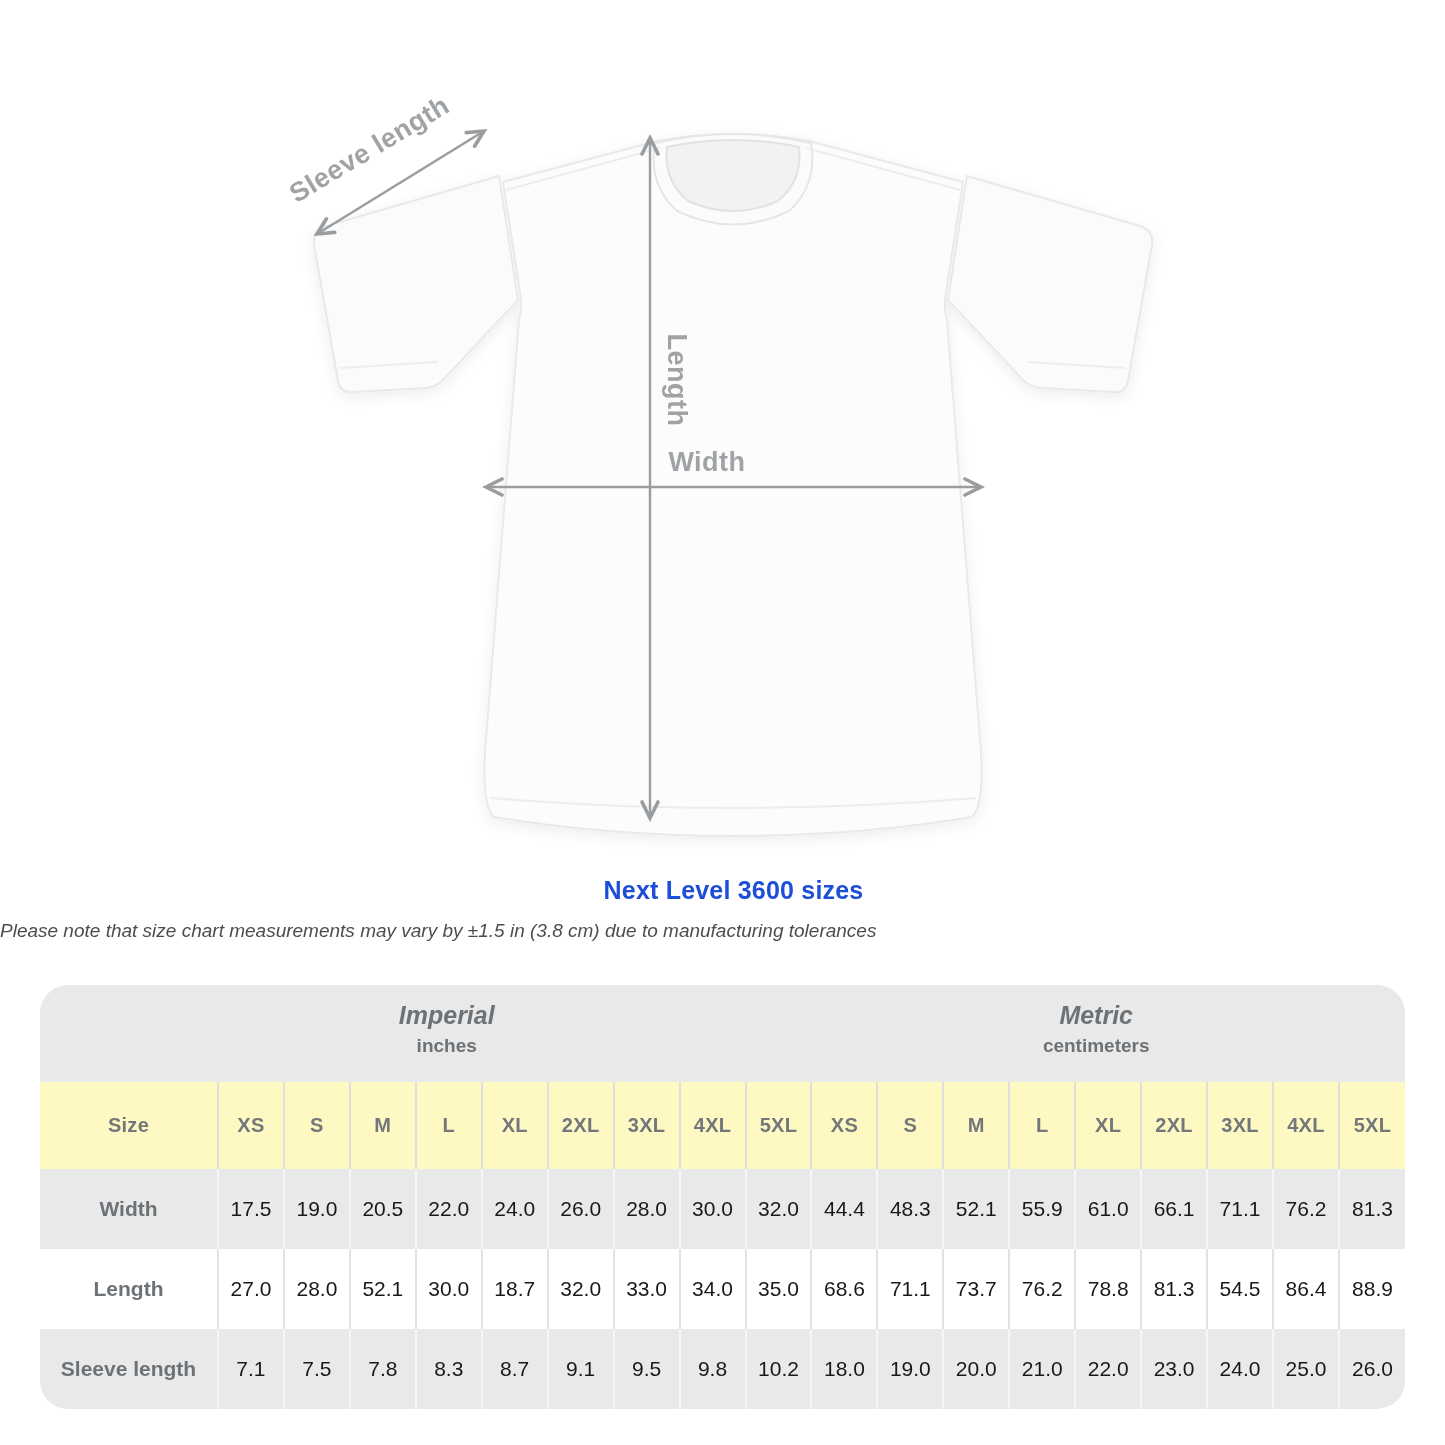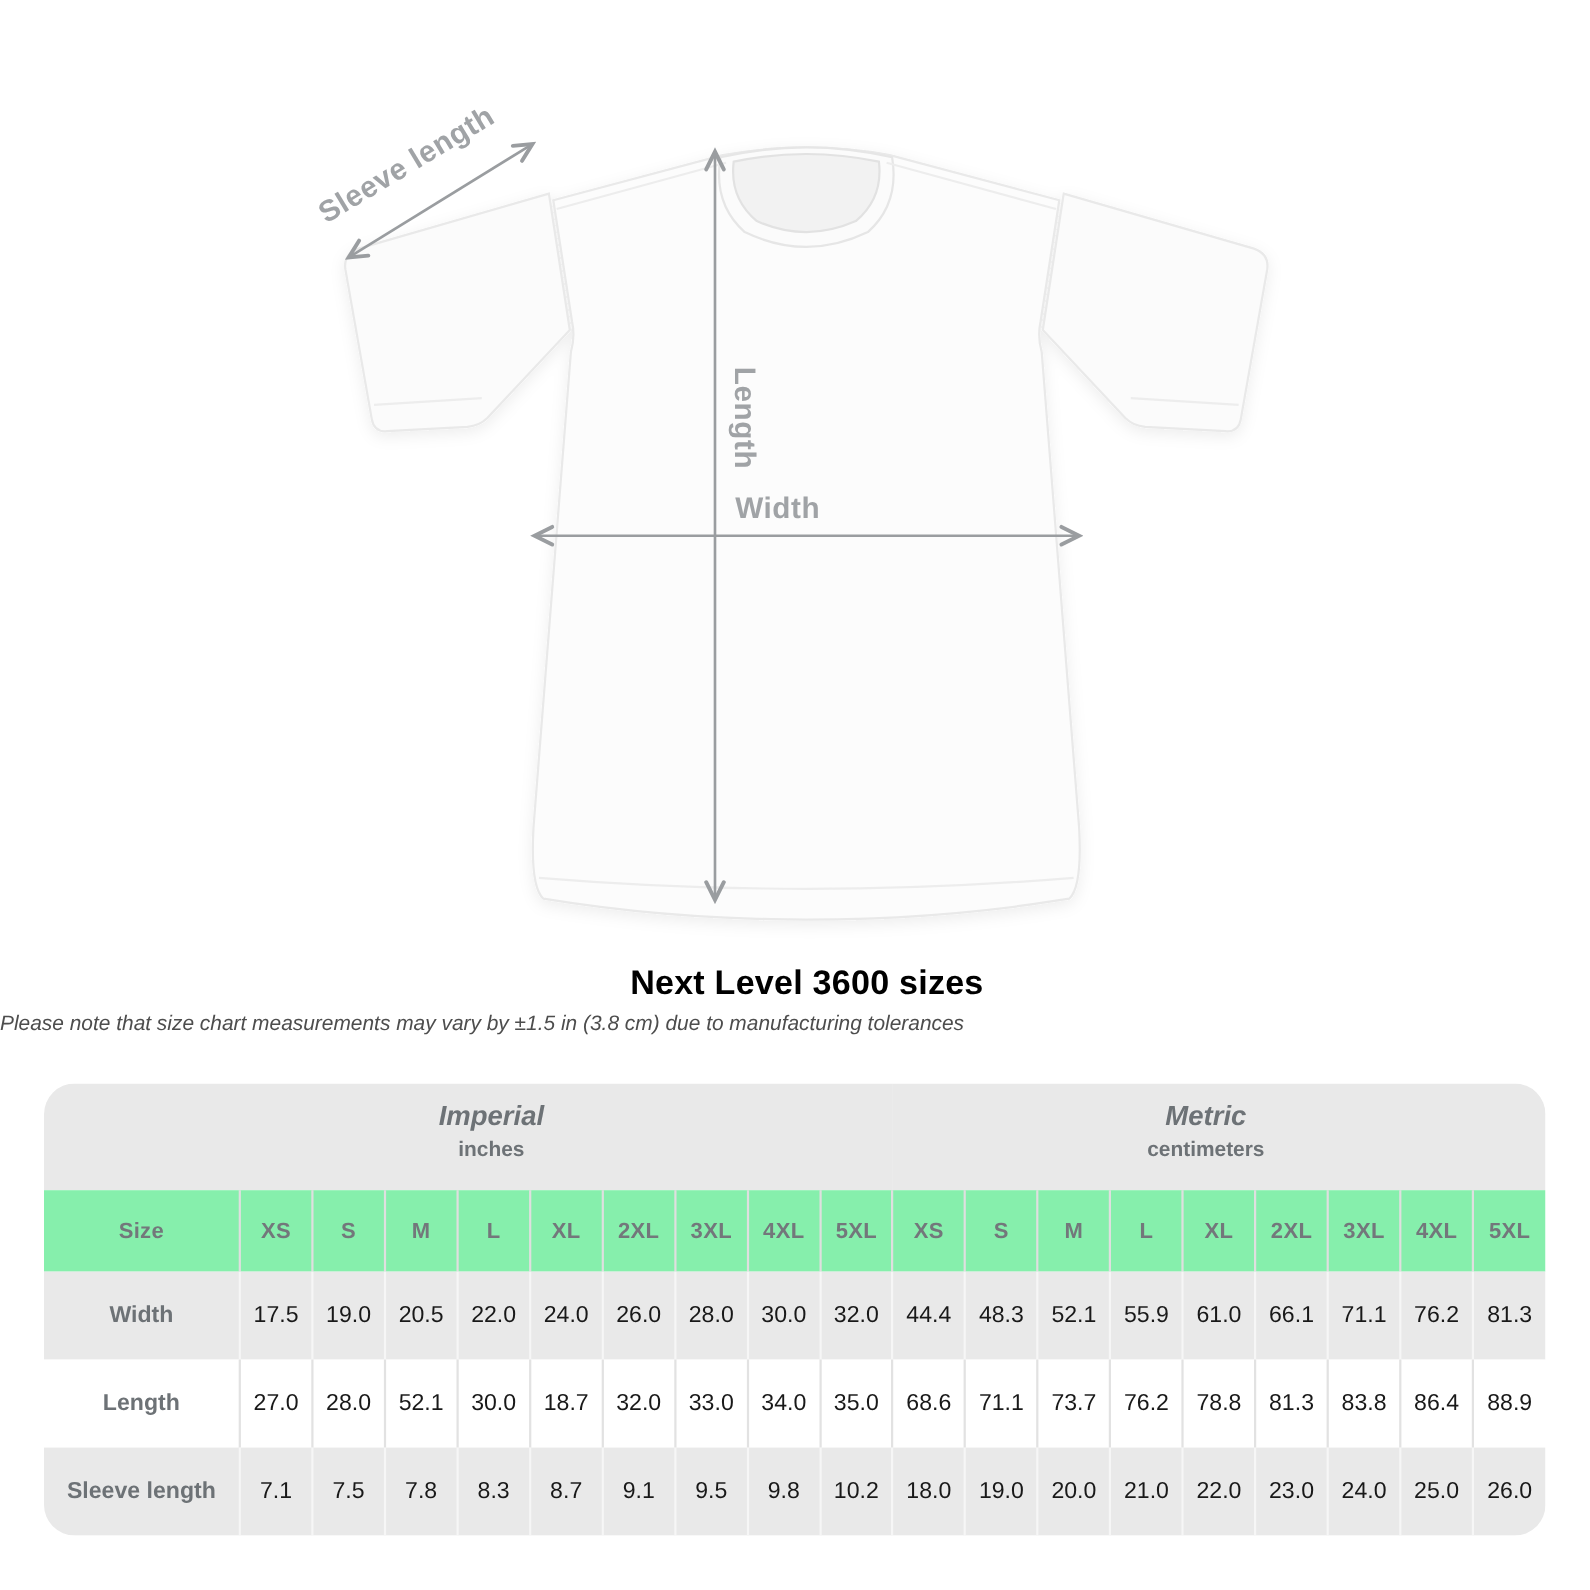--- a/index.html
+++ b/index.html
@@ -6,37 +6,37 @@
   body { background:#fff; font-family:"Liberation Sans", sans-serif; }
   .page { position:relative; width:1445px; height:1445px; background:#ffffff; overflow:hidden; }
 
   
   .diagram { position:absolute; top:0; left:0; width:1445px; height:870px; }
   .diagram svg { display:block; width:100%; height:100%; }
   .dim-label { font-family:"Liberation Sans", sans-serif; font-weight:700; font-size:27px; fill:#a0a3a6; letter-spacing:0.5px; }
 
   
   .title { position:absolute; top:876px; left:0; width:100%; text-align:center;
-           font-size:31px; font-weight:700; color:#000000; letter-spacing:0.2px;padding-left:22px; }
+           font-size:25px; font-weight:700; color:#1d4ed8; letter-spacing:0.2px;padding-left:22px; }
   .subtitle { position:absolute; top:920px; left:0; width:100%; text-align:left;
               font-style:italic; font-size:19px; color:#4d4d4d; }
 
   
   .table-wrap { position:absolute; top:985px; left:40px; width:1365px;
                 border-radius:28px; overflow:hidden; background:#ffffff; }
   table { width:100%; border-collapse:collapse; table-layout:fixed; }
   col.label-col { width:178px; }
 
   .group-row th { background:#e9e9e9; height:97px; vertical-align:top; padding-top:15px; }
   .group-name { font-style:italic; font-weight:700; font-size:25px; color:#6d7276; line-height:1.2; }
   .group-unit { font-size:19px; color:#6d7276; margin-top:5px; }
   .group-imperial { padding-left:42px;text-align:center; }
   .group-metric  { padding-right:24px; }
 
-  #size-row th { background:#86efac; height:74px; font-weight:700; font-size:20px;
+  #size-row th { background:#fef9c3; height:87px; font-weight:700; font-size:20px;
                  color:#73777b; letter-spacing:0.3px; }
   #size-row th:not(:first-child) { border-left:2px solid #dfdfdf; }
 
   tbody th, tbody td { height:80px; text-align:center; vertical-align:middle; }
   tbody th.row-label { font-weight:700; font-size:21px; color:#6d7276; }
   tbody td { font-size:21px; color:#191919; }
   tbody tr:nth-child(odd) { background:#e9e9e9; }
   tbody tr:nth-child(even) { background:#ffffff; }
   tbody tr:nth-child(odd) td { border-left:2px solid #f6f6f6; }
   tbody tr:nth-child(even) td { border-left:2px solid #e2e2e2; }
@@ -182,21 +182,21 @@
             <td>32.0</td>
             <td>33.0</td>
             <td>34.0</td>
             <td>35.0</td>
             <td>68.6</td>
             <td>71.1</td>
             <td>73.7</td>
             <td>76.2</td>
             <td>78.8</td>
             <td>81.3</td>
-            <td>83.8</td>
+            <td>54.5</td>
             <td>86.4</td>
             <td>88.9</td>
           </tr>
           <tr>
             <th class="row-label">Sleeve length</th>
             <td>7.1</td>
             <td>7.5</td>
             <td>7.8</td>
             <td>8.3</td>
             <td>8.7</td>

